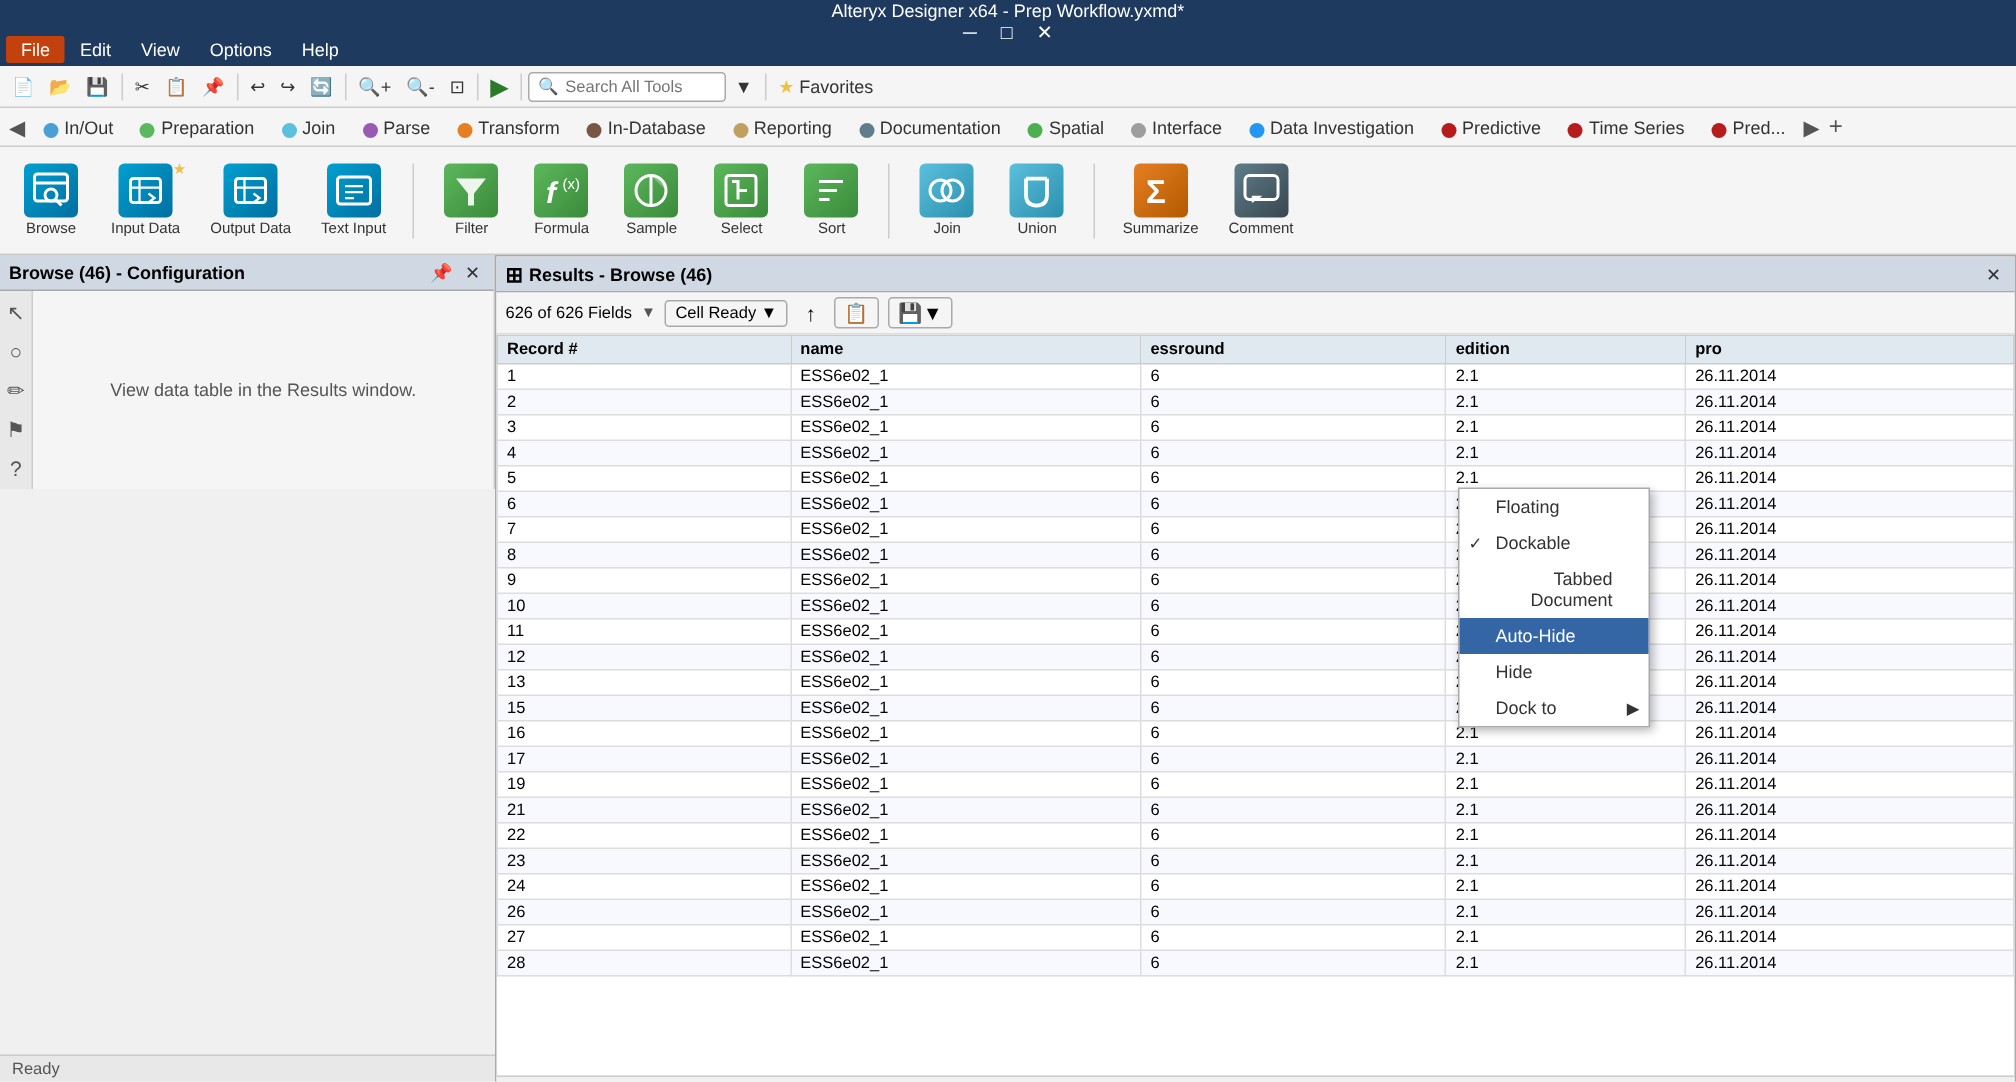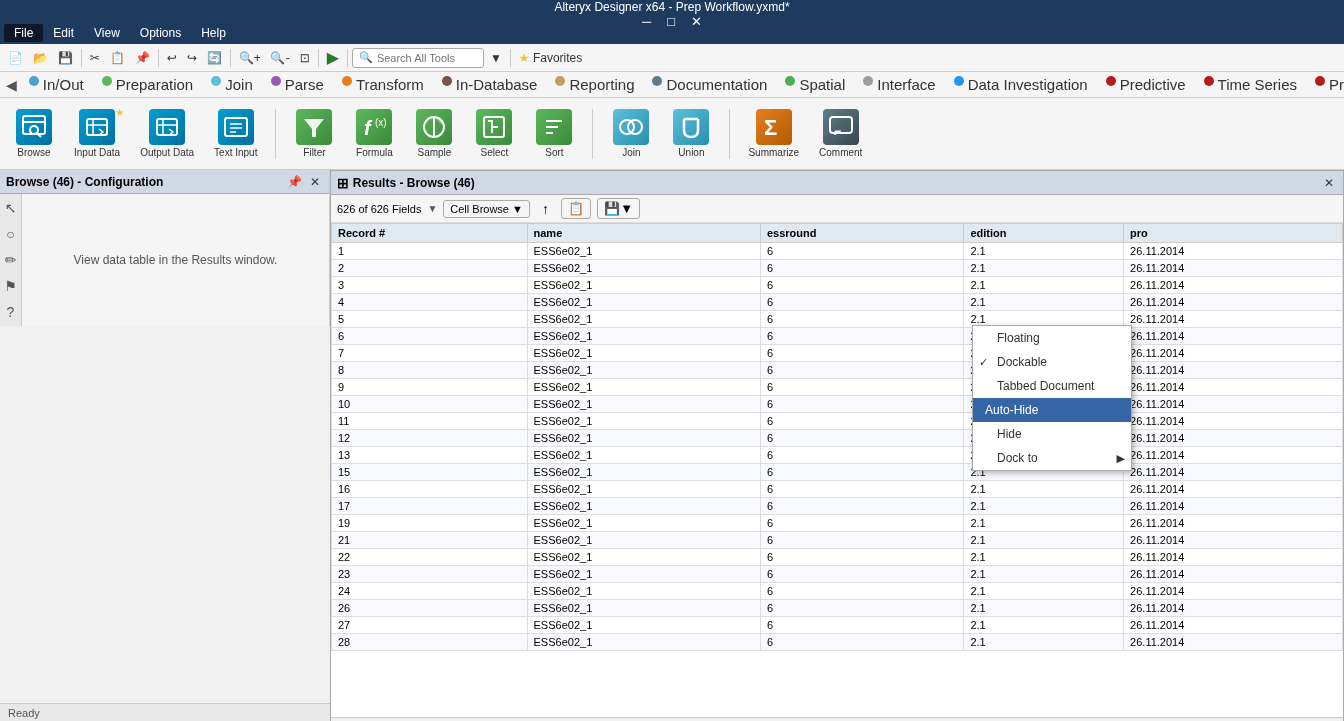--- a/index.html
+++ b/index.html
@@ -28,21 +28,21 @@
       height: 22px;
       padding: 0 4px;
     }
     .menu-item {
       color: white;
       padding: 2px 10px;
       cursor: pointer;
       font-size: 12px;
       border-radius: 2px;
     }
-    .menu-item:hover, .menu-item.active { background: #0f172a; }
+    .menu-item:hover, .menu-item.active { background: #c2410c; }
 
     
     .toolbar {
       background: #f5f5f5;
       border-bottom: 1px solid #ccc;
       height: 28px;
       display: flex;
       align-items: center;
       padding: 0 4px;
       gap: 2px;
@@ -57,25 +57,25 @@
       height: 26px;
       display: flex;
       align-items: center;
       padding: 0 4px;
       gap: 2px;
       overflow: hidden;
     }
     .cat-nav-btn { background: none; border: none; cursor: pointer; padding: 2px; color: #555; font-size: 14px; }
     .cat-tab {
       display: flex;
-      align-items: flex-start;
+      align-items: flex-end;
       gap: 4px;
       padding: 2px 8px;
       cursor: pointer;
-      font-size: 15px;
+      font-size: 12px;
       color: #333;
       white-space: nowrap;
       border-radius: 2px;
     }
     .cat-dot { width: 10px; height: 10px; border-radius: 50%; flex-shrink: 0; }
 
     
     .ribbon {
       background: #f5f5f5;
       border-bottom: 1px solid #ccc;
@@ -205,38 +205,38 @@
     table { border-collapse: collapse; width: 100%; font-size: 11px; }
     th { background: #e0e8f0; border: 1px solid #ccc; padding: 3px 6px; text-align: left; position: sticky; top: 0; z-index: 1; font-weight: bold; }
     td { border: 1px solid #ddd; padding: 2px 6px; white-space: nowrap; }
     tr:nth-child(even) td { background: #f8f8ff; }
 
     
     .context-menu {
       position: absolute;
       left: 642px;
       top: 155px;
-      width: 160px;
+      width: 128px;
       background: white;
       border: 1px solid #aaa;
       box-shadow: 2px 2px 6px rgba(0,0,0,0.3);
       z-index: 100;
       font-size: 12px;
       text-align: right;
     }
     .ctx-item {
       padding: 5px 24px;
       cursor: pointer;
       color: #333;
       display: flex;
       align-items: center;
       gap: 8px;
       position: relative;
     }
-    .ctx-item.highlighted { background: #3465a4; color: white; padding-left: 12px; }
+    .ctx-item.highlighted { background: #3465a4; color: white; }
     .ctx-check { position: absolute; left: 6px; font-size: 11px; }
     .ctx-arrow { position: absolute; right: 6px; font-size: 11px; }
 
     
     .h-scrollbar { height: 12px; background: #f0f0f0; border-top: 1px solid #ccc; }
 
     
     .search-box {
       display: flex;
       align-items: center;
@@ -552,21 +552,21 @@
           </div>
           <div style="display: flex; align-items: center; gap: 4px;">
             <button class="panel-header-btn">✕</button>
           </div>
         </div>
 
         <div class="results-toolbar">
           <span style="font-size:11px;">626 of 626 Fields</span>
           <span style="font-size:10px; color:#555;">▼</span>
           <button class="results-toolbar-btn">
-            <span>Cell Browse</span>
+            <span>Cell Ready</span>
             <span>▼</span>
           </button>
           <button class="results-toolbar-btn" style="border:none; font-size:14px;">↑</button>
           <button class="results-toolbar-btn" style="font-size:13px;">📋</button>
           <button class="results-toolbar-btn" style="font-size:13px;">💾▼</button>
         </div>
 
         <div class="results-table-wrap">
           <table>
             <thead>

